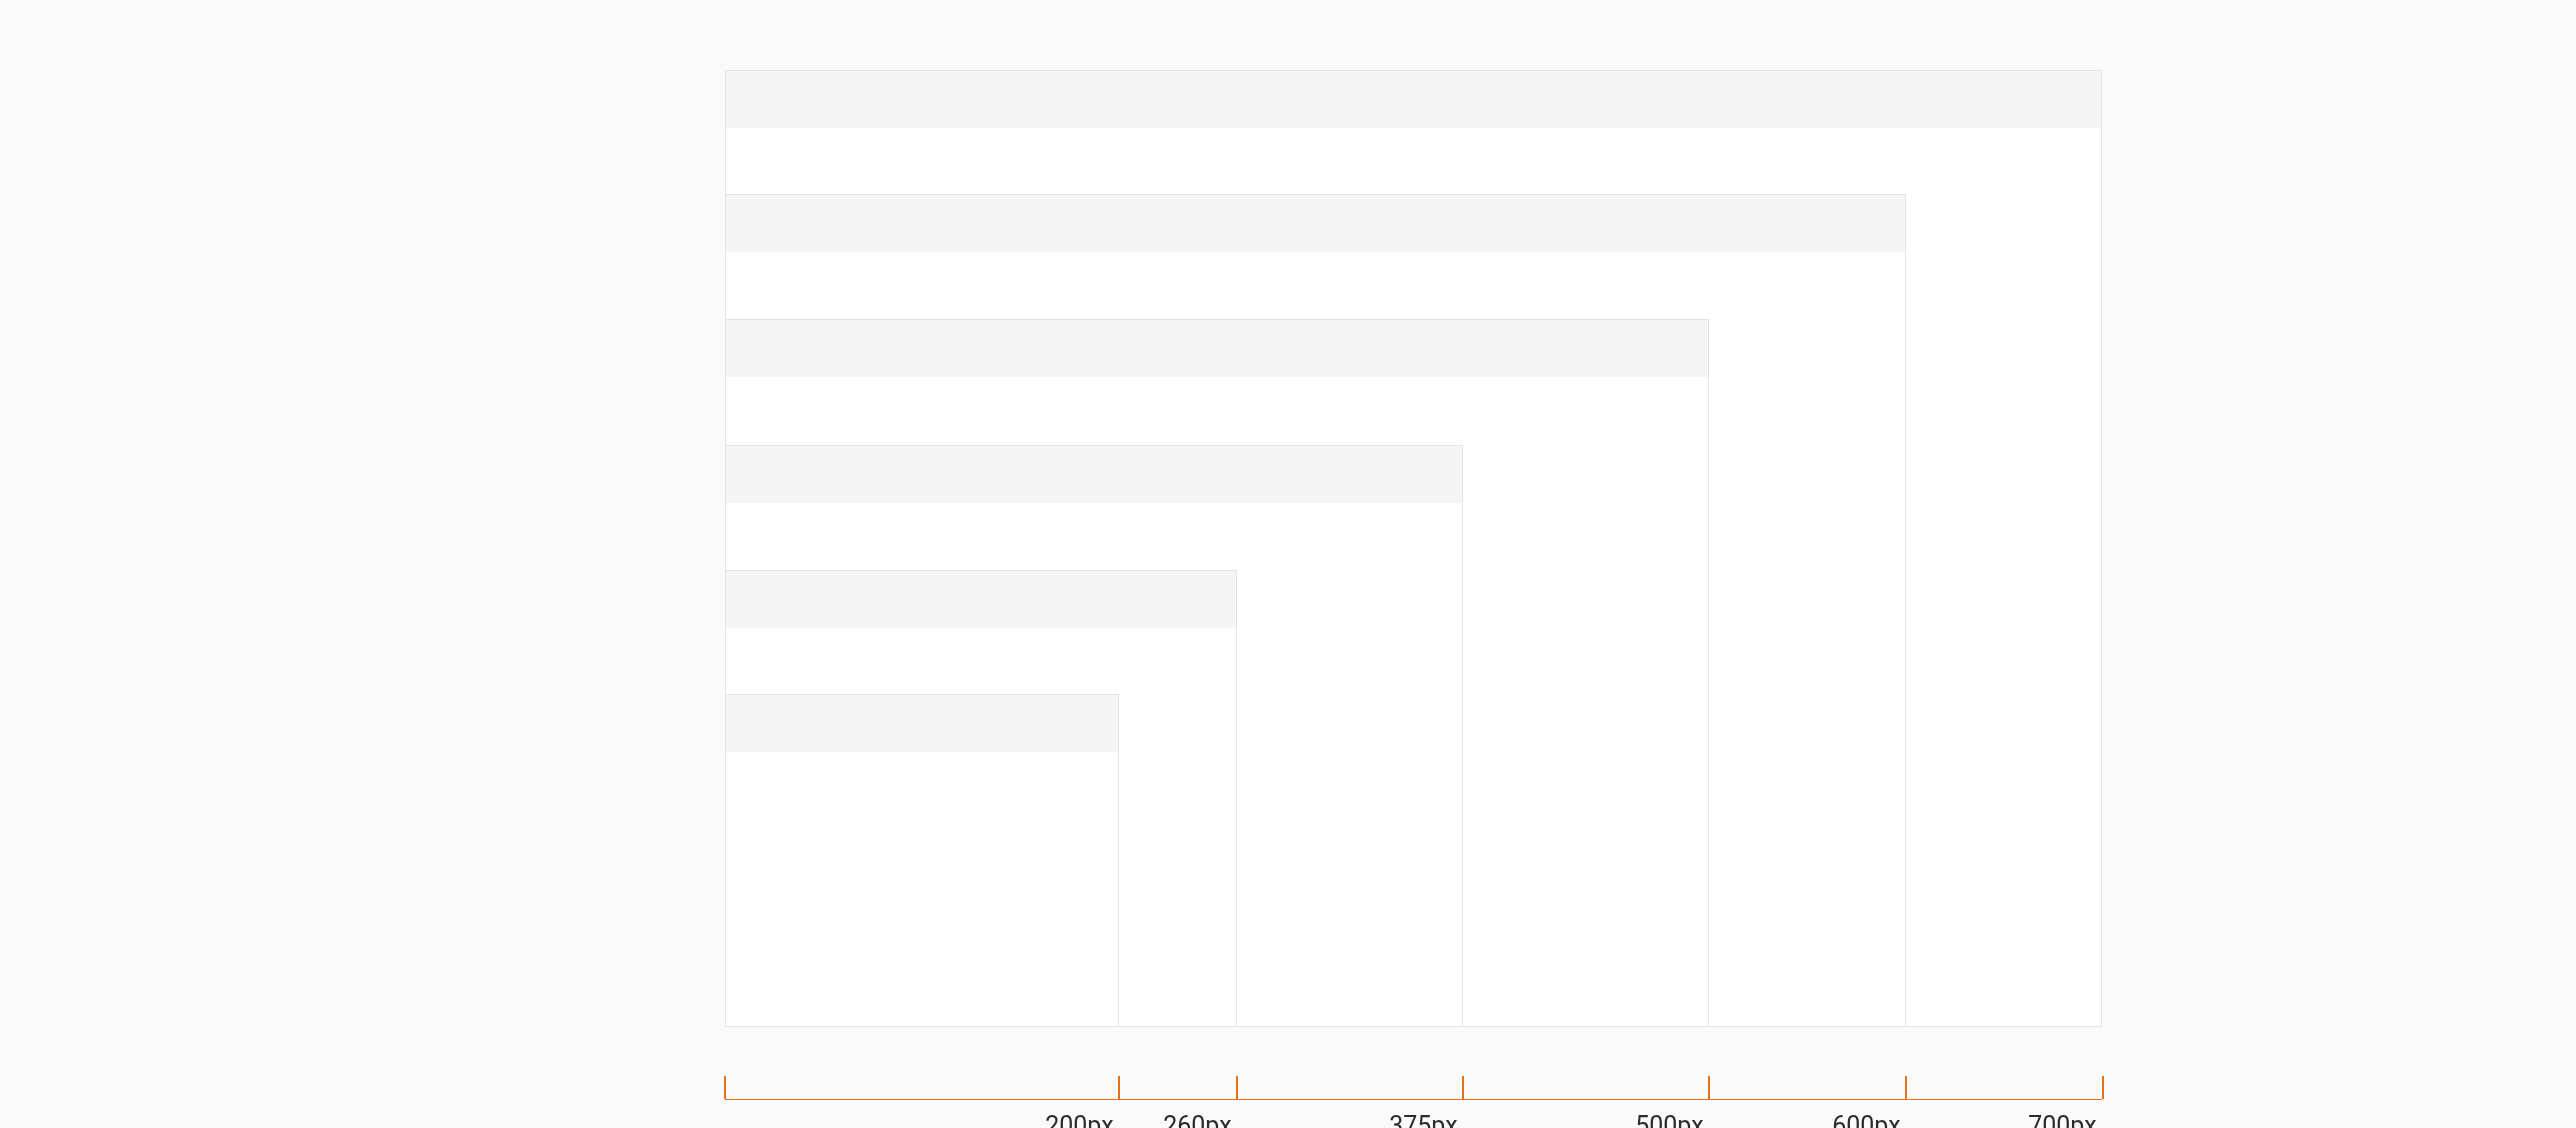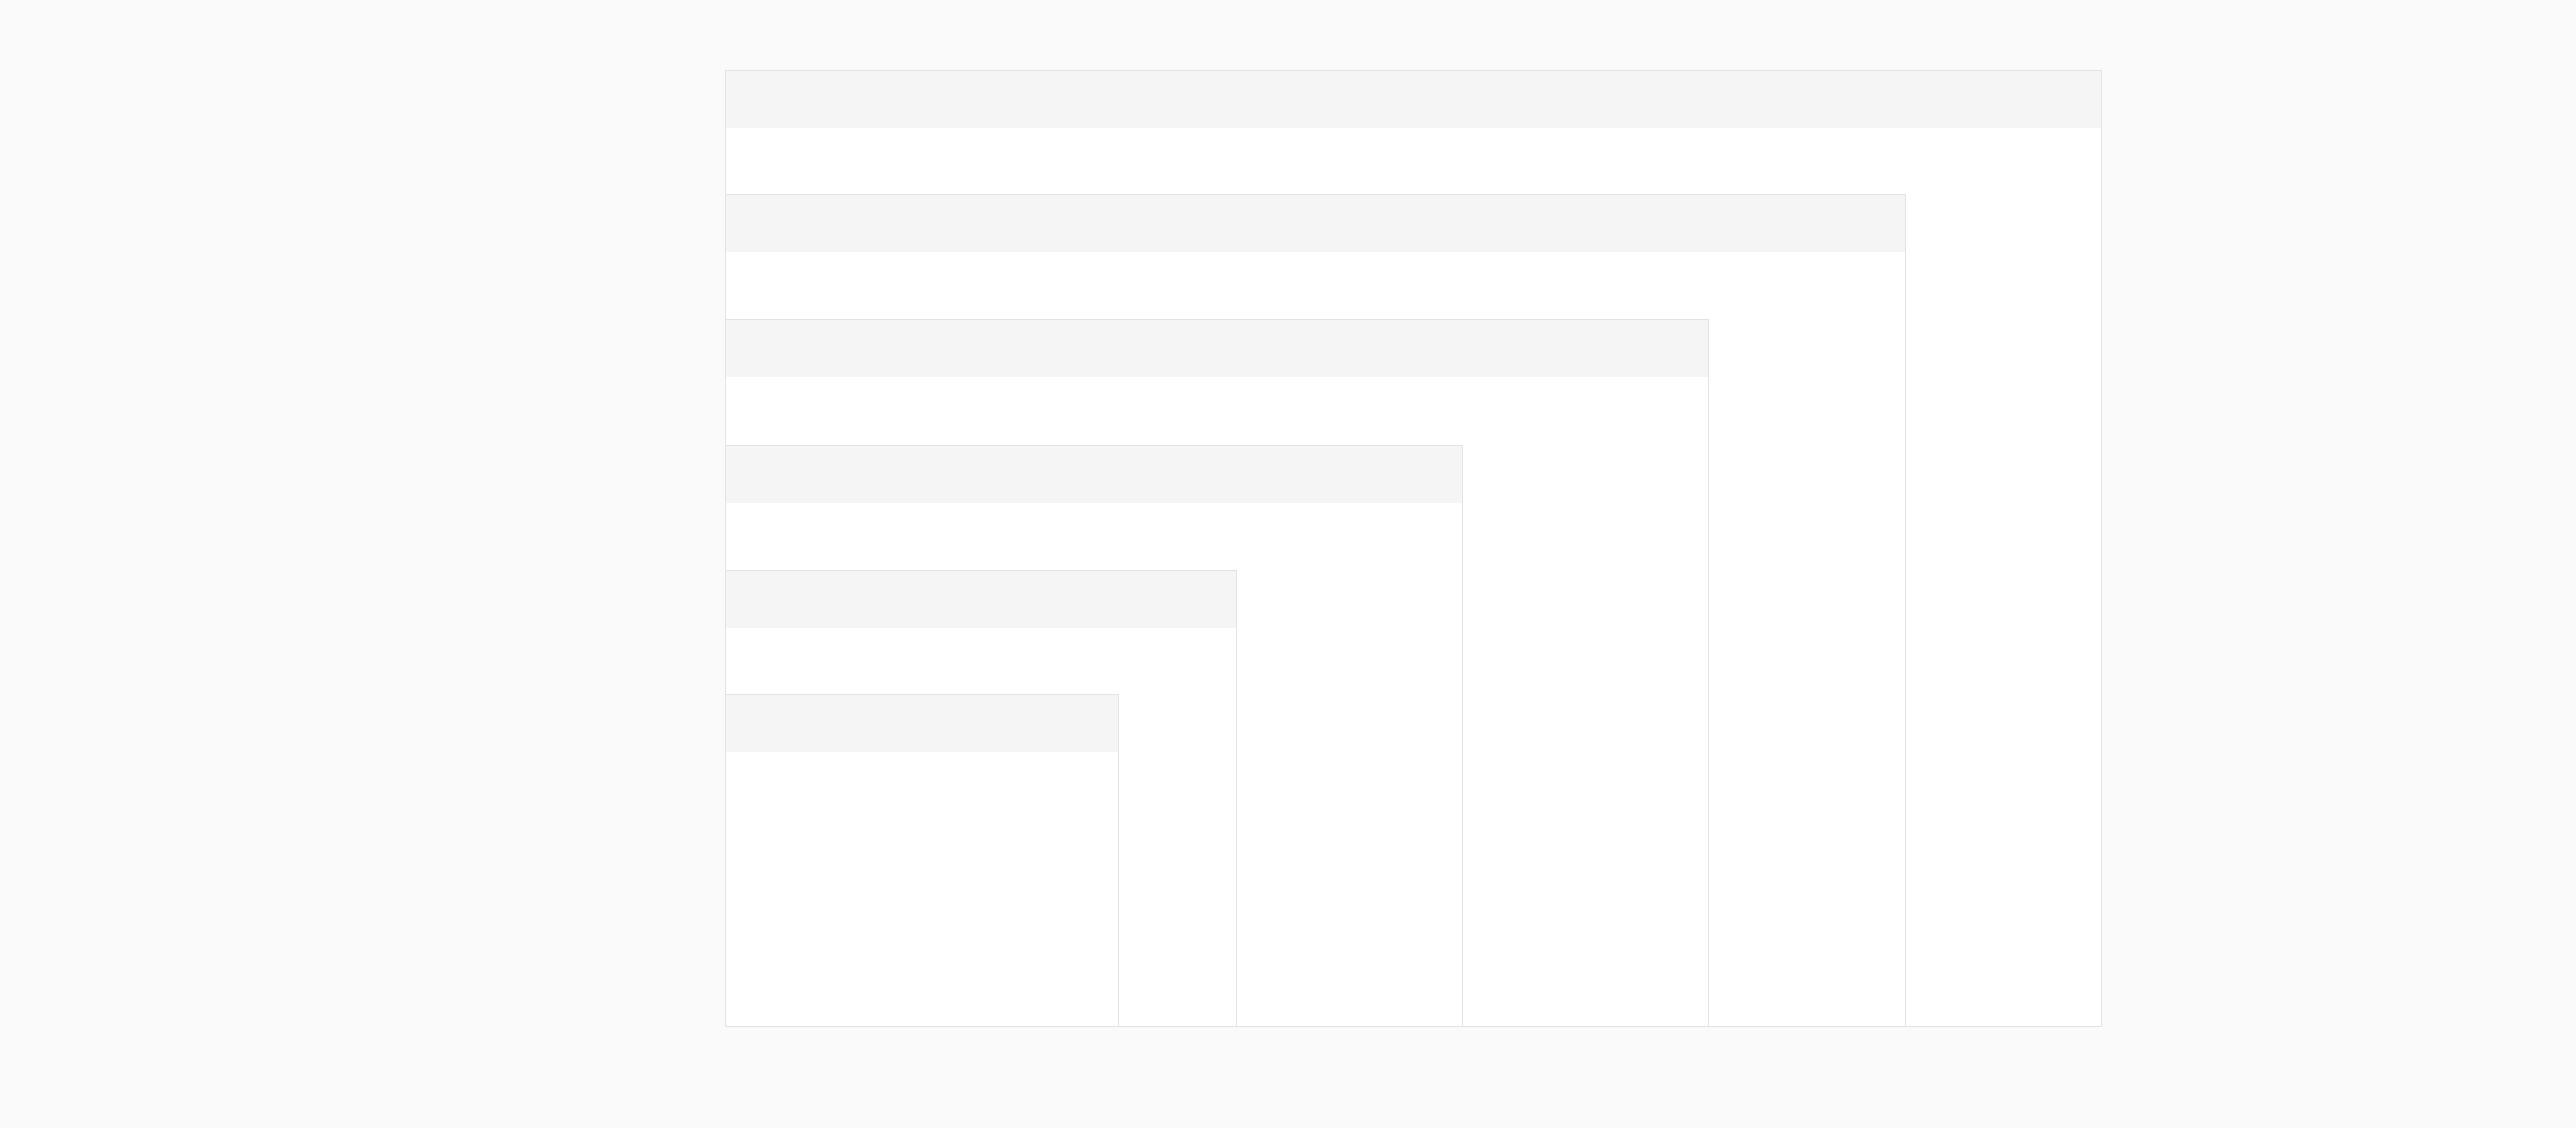--- a/index.html
+++ b/index.html
@@ -90,15 +90,31 @@
         <div class="panel" style="width: 738px; height: 582px; z-index: 4;">
           <div class="hdr"></div>
         </div>
         <div class="panel" style="width: 512px; height: 457px; z-index: 5;">
           <div class="hdr"></div>
         </div>
         <div class="panel" style="width: 394px; height: 333px; z-index: 6;">
           <div class="hdr"></div>
         </div>
       </div>
+    <div class="axis" id="axis">
+      <div class="baseline"></div>
+    <div class="tick" style="left: -0.9px;"></div>
+        <div class="tick" style="left: 393px;"></div>
+        <div class="tick-label" style="left: 394px;">200px</div>
+        <div class="tick" style="left: 511px;"></div>
+        <div class="tick-label" style="left: 512px;">260px</div>
+        <div class="tick" style="left: 737px;"></div>
+        <div class="tick-label" style="left: 738px;">375px</div>
+        <div class="tick" style="left: 983px;"></div>
+        <div class="tick-label" style="left: 984px;">500px</div>
+        <div class="tick" style="left: 1180px;"></div>
+        <div class="tick-label" style="left: 1181px;">600px</div>
+        <div class="tick" style="left: 1377px;"></div>
+        <div class="tick-label" style="left: 1377px;">700px</div>
+      </div>
   </div>
 </div>
 
 
 </body></html>

